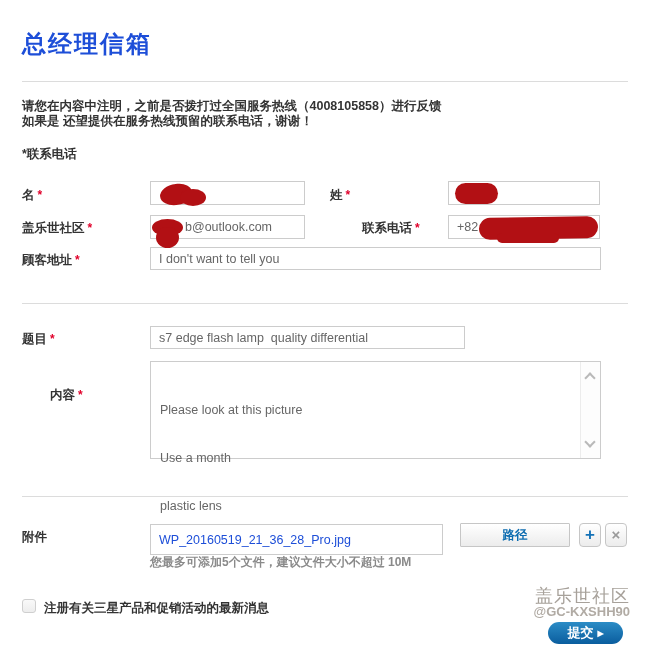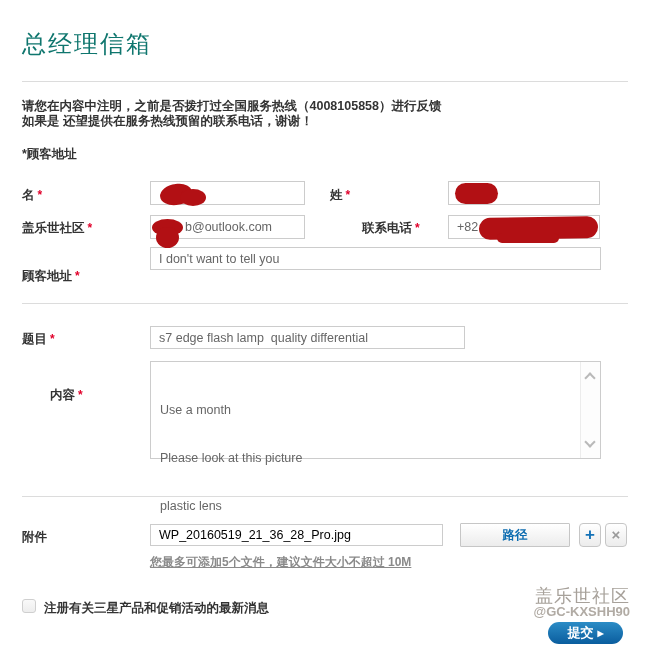--- a/index.html
+++ b/index.html
@@ -11,21 +11,21 @@
     position: relative;
     overflow: hidden;
   }
   #page { position: absolute; left: 0; top: 0; width: 650px; height: 645px; background: #fff; }
 
   .abs { position: absolute; }
 
   .page-title {
     left: 22px; top: 28px;
     font-family: "DejaVu Serif", "Liberation Serif", serif;
-    font-size: 24px; font-weight: 400; color: #0f766e;
+    font-size: 24px; font-weight: 700; color: #1d4ed8;
     letter-spacing: 2px;
   }
   .sep { left: 22px; width: 606px; height: 1px; background: #dcdcdc; }
   .sep1 { top: 81px; }
   .sep2 { top: 303px; }
   .sep3 { top: 496px; }
 
   .intro {
     left: 22px; top: 99px; width: 480px;
     font-size: 12.5px; font-weight: 700; color: #333; line-height: 15px;
@@ -46,21 +46,21 @@
   .lbl-first { left: 22px; top: 187px; }
   .in-first  { left: 150px; top: 181px; width: 155px; height: 24px; }
   .lbl-last  { left: 330px; top: 187px; }
   .in-last   { left: 448px; top: 181px; width: 152px; height: 24px; }
   
   .lbl-email { left: 22px; top: 220px; }
   .in-email  { left: 150px; top: 215px; width: 155px; height: 24px; padding-left: 34px; }
   .lbl-phone { left: 330px; top: 220px; padding-left: 32px; }
   .in-phone  { left: 448px; top: 215px; width: 152px; height: 24px; }
   
-  .lbl-addr  { left: 22px; top: 252px; margin-top: 16px; }
+  .lbl-addr  { left: 22px; top: 252px; }
   .in-addr   { left: 150px; top: 247px; width: 451px; height: 23px; }
   
   .lbl-subject { left: 22px; top: 331px; }
   .in-subject  { left: 150px; top: 326px; width: 315px; height: 23px; }
   
   .lbl-content { left: 22px; top: 387px; margin-left: 28px; }
   .content-box {
     left: 150px; top: 361px; width: 451px; height: 98px;
     border: 1px solid #cccccc; background: #fff;
   }
@@ -74,37 +74,37 @@
   }
   .chev {
     position: absolute; left: 5px; width: 8px; height: 8px;
     border-style: solid; border-color: #b9b9b9; border-width: 0;
   }
   .chev-up   { top: 12px; border-top-width: 2px; border-left-width: 2px; transform: rotate(45deg); }
   .chev-down { bottom: 12px; border-bottom-width: 2px; border-right-width: 2px; transform: rotate(45deg); }
 
   
   .lbl-attach { left: 22px; top: 529px; }
-  .in-attach  { left: 150px; top: 524px; width: 293px; height: 22px; color: #000000; }
+  .in-attach  { left: 150px; top: 524px; width: 293px; height: 31px; color: #1d4ed8; }
   .btn-browse {
     left: 460px; top: 523px; width: 110px; height: 24px;
     border: 1px solid #c6c6c6; border-radius: 1px;
     background: linear-gradient(#ffffff, #ececec);
     font-size: 12.5px; font-weight: 700; color: #0c6cb0;
     text-align: center; line-height: 22px; cursor: pointer;
   }
   .btn-sq {
     top: 523px; width: 22px; height: 24px;
     border: 1px solid #c6c6c6; border-radius: 4px;
     background: linear-gradient(#ffffff, #ececec);
     text-align: center; cursor: pointer;
   }
   .btn-plus { left: 579px; color: #1472b7; font-size: 17px; font-weight: 700; line-height: 22px; }
   .btn-close { left: 605px; color: #9a9a9a; font-size: 15px; font-weight: 700; line-height: 22px; }
-  .attach-help { left: 150px; top: 554px; font-size: 12px; font-weight: 700; color: #8a8a8a; text-decoration: underline; }
+  .attach-help { left: 150px; top: 554px; font-size: 12px; font-weight: 700; color: #8a8a8a; }
 
   
   .newsletter-box {
     left: 22px; top: 599px; width: 14px; height: 14px;
     border: 1px solid #cfcfcf; border-radius: 3px;
     background: linear-gradient(#f9f9f9, #ededed);
     cursor: pointer;
   }
   .newsletter-label { left: 44px; top: 600px; font-size: 12.5px; font-weight: 700; color: #333; }
 
@@ -144,21 +144,21 @@
 
 <div id="page">
 
   <h1 class="abs page-title">总经理信箱</h1>
   <div class="abs sep sep1"></div>
 
   <div class="abs intro">
     <div>请您在内容中注明，之前是否拨打过全国服务热线（4008105858）进行反馈</div>
     <div>如果是 还望提供在服务热线预留的联系电话，谢谢！</div>
   </div>
-  <div class="abs required-note">*顾客地址</div>
+  <div class="abs required-note">*联系电话</div>
 
   <div class="abs field-label lbl-first">
     <span>名</span><span class="req-star">*</span>
   </div>
   <input class="abs tinput in-first" readonly="" value="" style="">
   <div class="abs field-label lbl-last">
     <span>姓</span><span class="req-star">*</span>
   </div>
   <input class="abs tinput in-last" readonly="" value="" style="">
 
@@ -181,22 +181,22 @@
   <div class="abs field-label lbl-subject">
     <span>题目</span><span class="req-star">*</span>
   </div>
   <input class="abs tinput in-subject" readonly="" value="s7 edge flash lamp  quality differential" style="">
 
   <div class="abs field-label lbl-content">
     <span>内容</span><span class="req-star">*</span>
   </div>
   <div class="abs content-box">
     <div class="content-text">
+      <div>Please look at this picture</div>
       <div>Use a month</div>
-      <div>Please look at this picture</div>
       <div>plastic lens</div>
     </div>
     <div class="scrollzone">
       <span class="chev chev-up"></span>
       <span class="chev chev-down"></span>
     </div>
   </div>
 
   <div class="abs sep sep3"></div>
 

